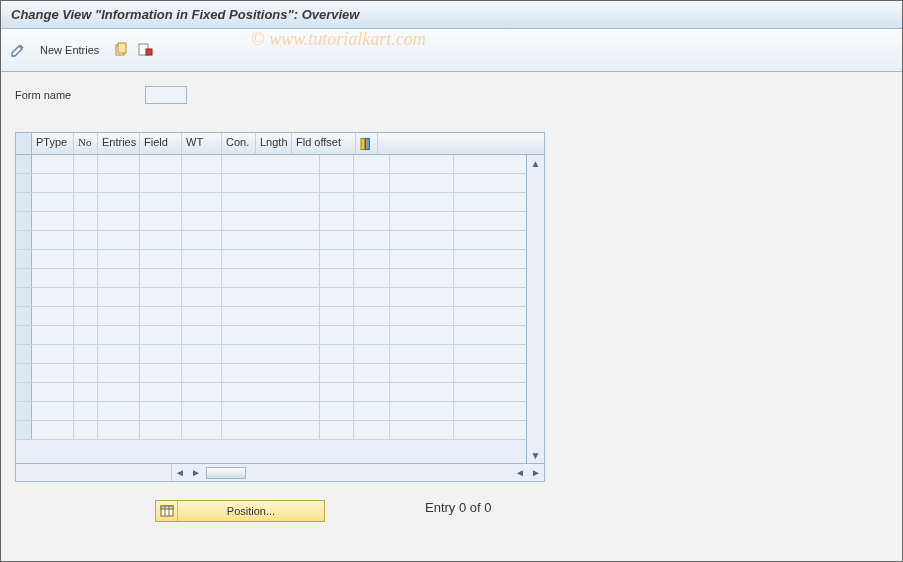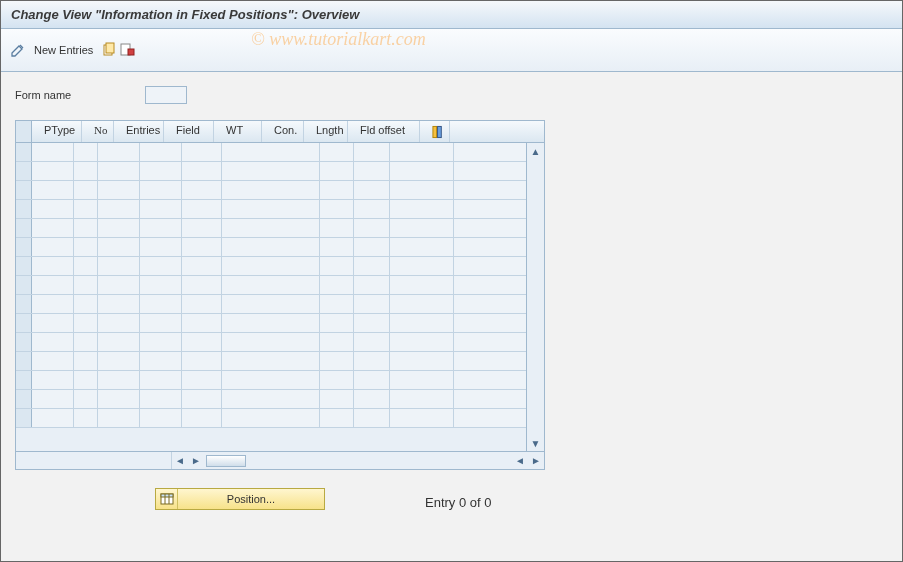--- a/index.html
+++ b/index.html
@@ -21,21 +21,21 @@
       font-weight: bold;
       font-size: 13px;
       color: #3a3a3a;
     }
     .toolbar {
       background: linear-gradient(#fafcfe, #e8eff6);
       padding: 21px 8px;
       border-bottom: 1px solid #9fb8ce;
       display: flex;
       align-items: center;
-      gap: 0;
+      gap: 6px;
       height: 30px;
       text-align: center;
     }
     .tb-icon {
       width: 18px; height: 18px;
       display: inline-flex; align-items: center; justify-content: center;
       cursor: pointer;
     }
     .tb-btn-text {
       font-size: 11px;
@@ -48,41 +48,40 @@
       left: 250px; top: 28px;
       font-size: 18px;
       font-style: italic;
       color: rgba(255,150,30,0.4);
       font-family: Georgia, serif;
       pointer-events: none;
     }
     .content {
       padding: 14px;
     }
-    .form-row { display:flex; align-items:center; gap:10px; margin-bottom:16px;}
+    .form-row { display:flex; align-items:center; gap:10px; margin-bottom:28px;}
     .form-label { width:120px; font-size:11px; }
     .form-input {
       width: 42px; height: 18px;
       border: 1px solid #9fb8ce;
       background: #eef3f8;
     }
     .grid-wrap {
       border: 1px solid #9fb8ce;
       width: 530px;
       height: 350px;
       background: #e8eff6;
       display: flex;
       flex-direction: column;
     }
     .grid-head {
       display:flex;
       background: linear-gradient(#f5f9fc,#dbe7f1);
       border-bottom:1px solid #9fb8ce;
       height: 22px;
-      gap: 8px;
     }
     .grid-head .cell, .grid-row .cell {
       border-right:1px solid #c2d3e2;
       padding: 3px 4px;
       font-size:11px;
       white-space:nowrap;
       overflow:hidden;
     }
     .sel-col { width:16px; background:#dbe7f1; border-right:1px solid #9fb8ce; }
     .c-ptype{width:42px;} .c-no{width:24px;font-family:Liberation Serif, serif;} .c-offset{width:42px;}
@@ -125,21 +124,21 @@
     .hscroll .spacer-left{width:156px; border-right:1px solid #c2d3e2; height:100%;}
     .hscroll .thumb {
       width:40px; height:12px;
       background:linear-gradient(#fff,#d0deea);
       border:1px solid #9fb8ce;
       margin:0 2px;
       cursor:pointer;
     }
     .hscroll .track {flex:1;}
     .footer-row {
-      display:flex; align-items:flex-end;
+      display:flex; align-items:flex-start;
       margin-top:18px;
       gap: 40px;
       padding-left: 140px;
     }
     .position-btn {
       display:flex; align-items:center;
       background: linear-gradient(#fff6cf,#f7e28a);
       border:1px solid #b8a942;
       height:22px;
       width:170px;

